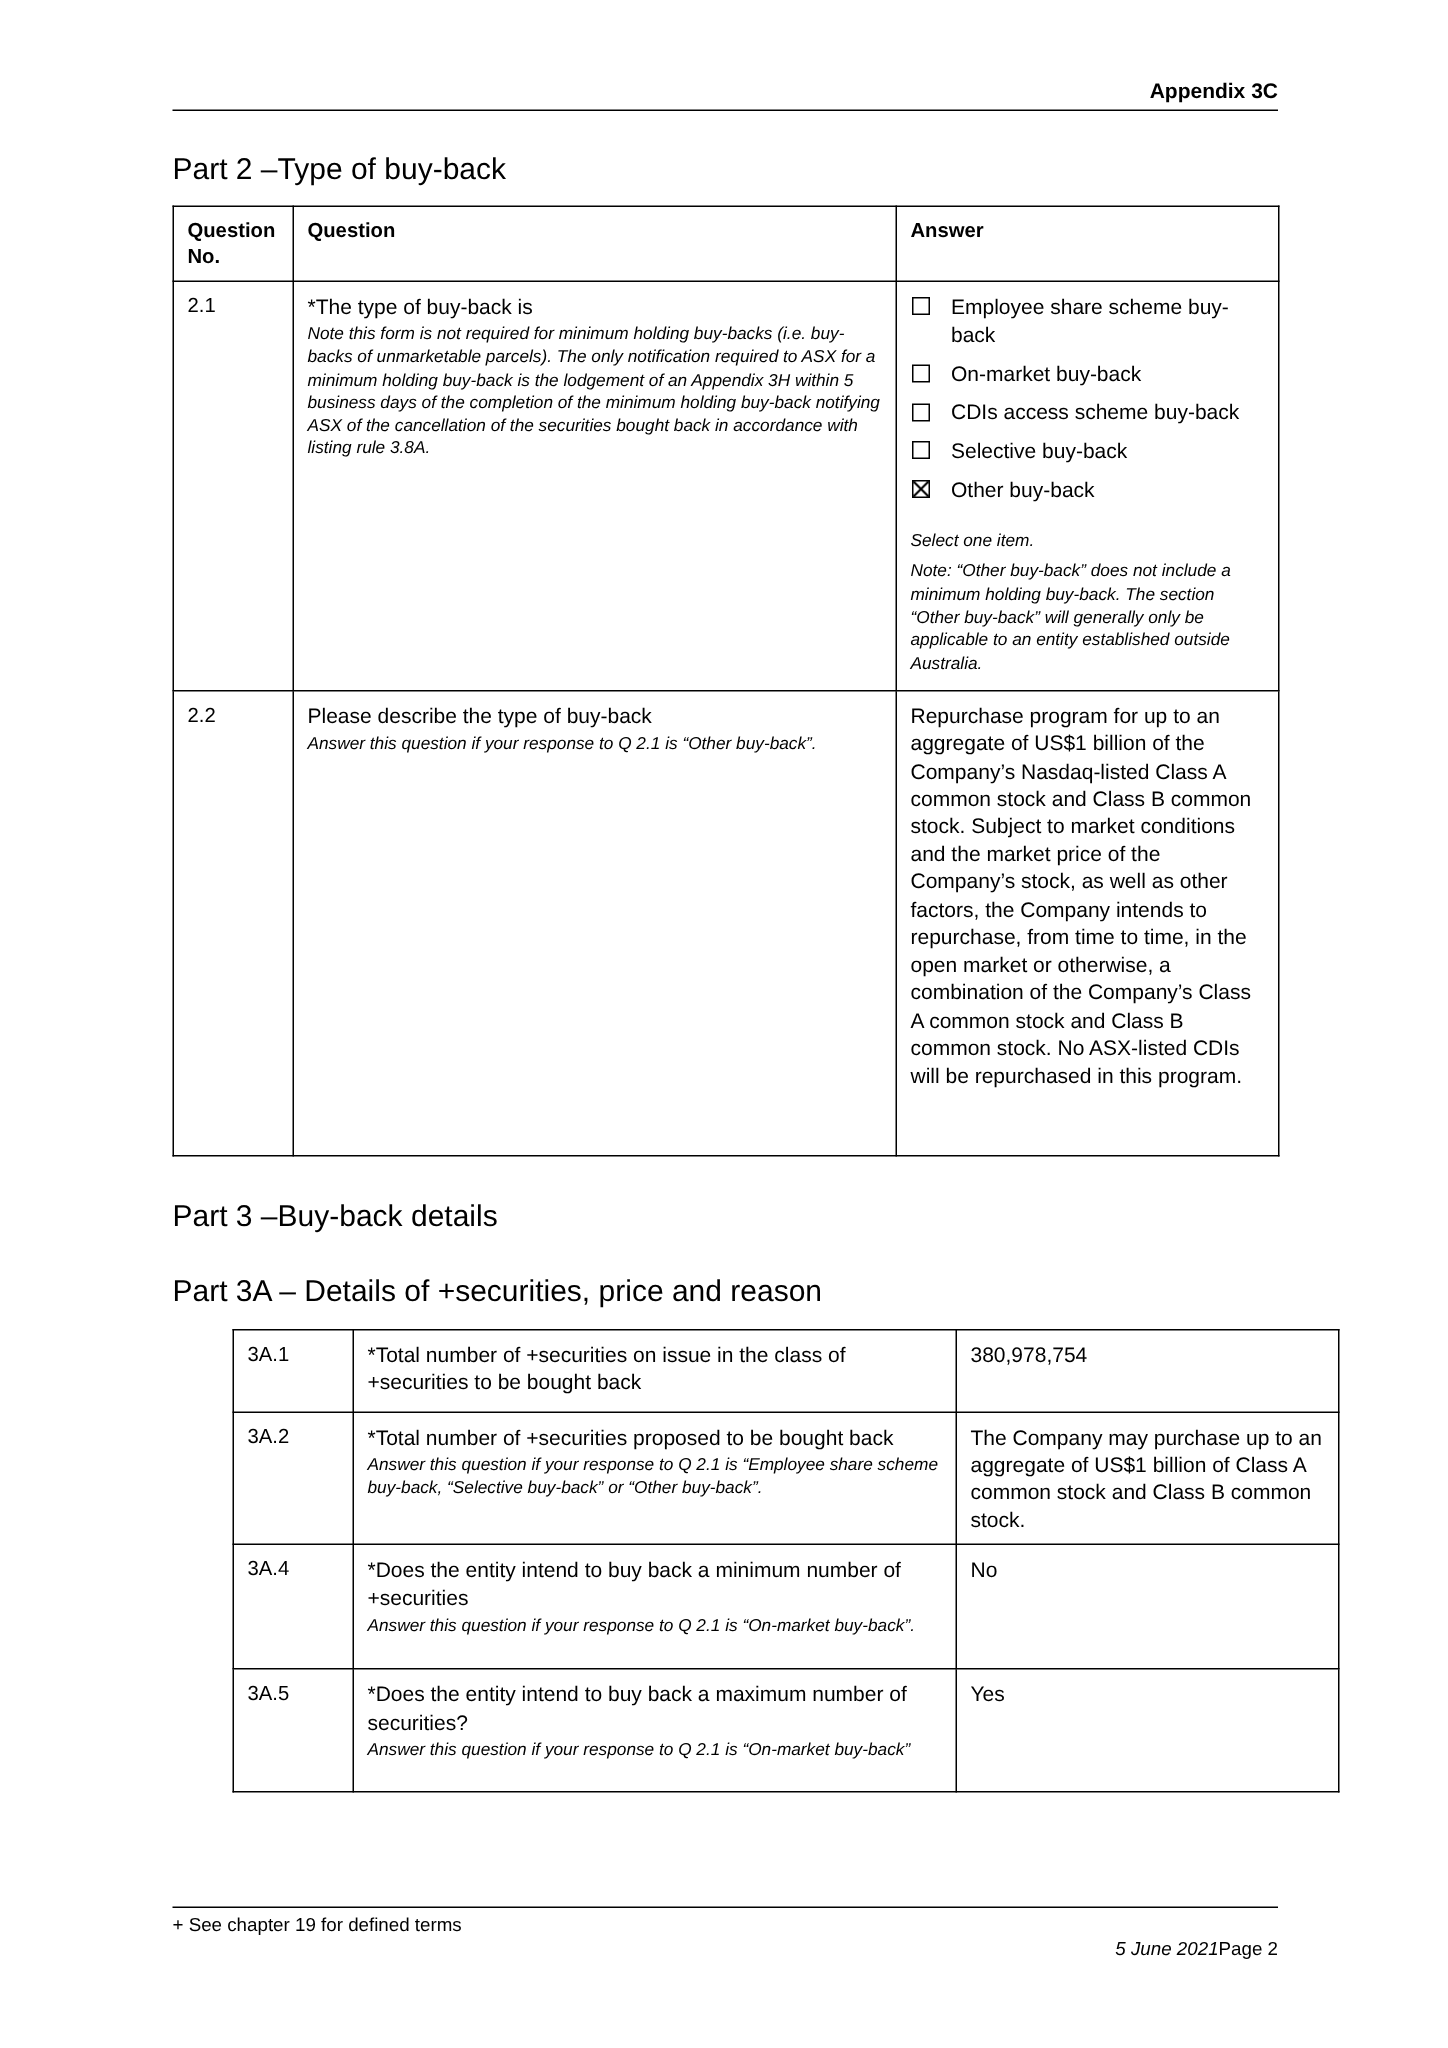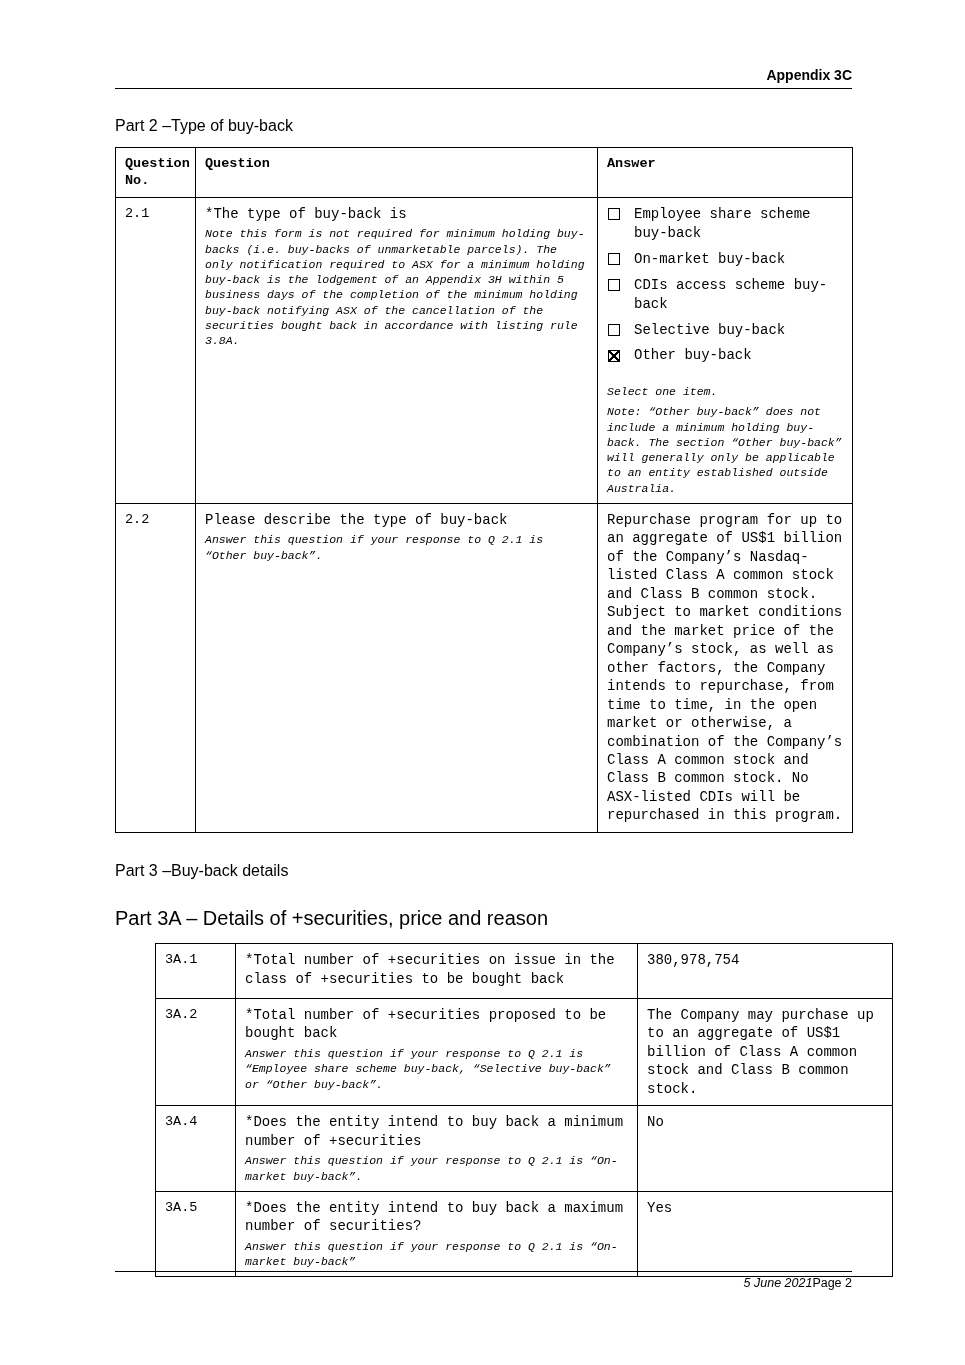--- a/index.html
+++ b/index.html
@@ -9,54 +9,53 @@
     position: relative;
     width: 965px;
     height: 1365px;
     background: #ffffff;
     overflow: hidden;
   }
   .content {
     position: absolute;
     left: 115px;
     width: 737px;
-    top: 15px;
+    top: 0;
   }
   
   .doc-header {
     padding-top: 52px;
     text-align: right;
     border-bottom: 1px solid #000;
     padding-bottom: 3px;
   }
   .doc-header div {
     font-weight: bold;
     font-size: 14px;
     line-height: 1.25;
   }
   
   h1.part-title {
-    font-size: 16px;
+    font-size: 20px;
     font-weight: normal;
     line-height: 1.2;
     margin-top: 27px;
   }
   h2.part-subtitle {
     font-size: 20px;
     font-weight: normal;
     line-height: 1.2;
     margin-top: 26px;
   }
   
   table.qa-table {
     border-collapse: collapse;
     table-layout: fixed;
     width: 737px;
     margin-top: 12px;
-    font-family: Liberation Mono, monospace;
   }
   table.qa-table th, table.qa-table td {
     border: 1px solid #000;
     vertical-align: top;
     text-align: left;
     padding: 7px 9px;
   }
   table.qa-table th {
     font-size: 13.5px;
     font-weight: bold;
@@ -241,18 +240,19 @@
           <td class="acell">
             <div class="answer-text">Yes</div>
           </td>
         </tr>
       </tbody>
     </table>
 
   </div>
 
   <div class="footer">
+    <div>+ See chapter 19 for defined terms</div>
     <div class="footer-line2">
       <span class="date">5 June 2021</span>
       <span>Page 2</span>
     </div>
   </div>
 </div>
 
 </body></html>

